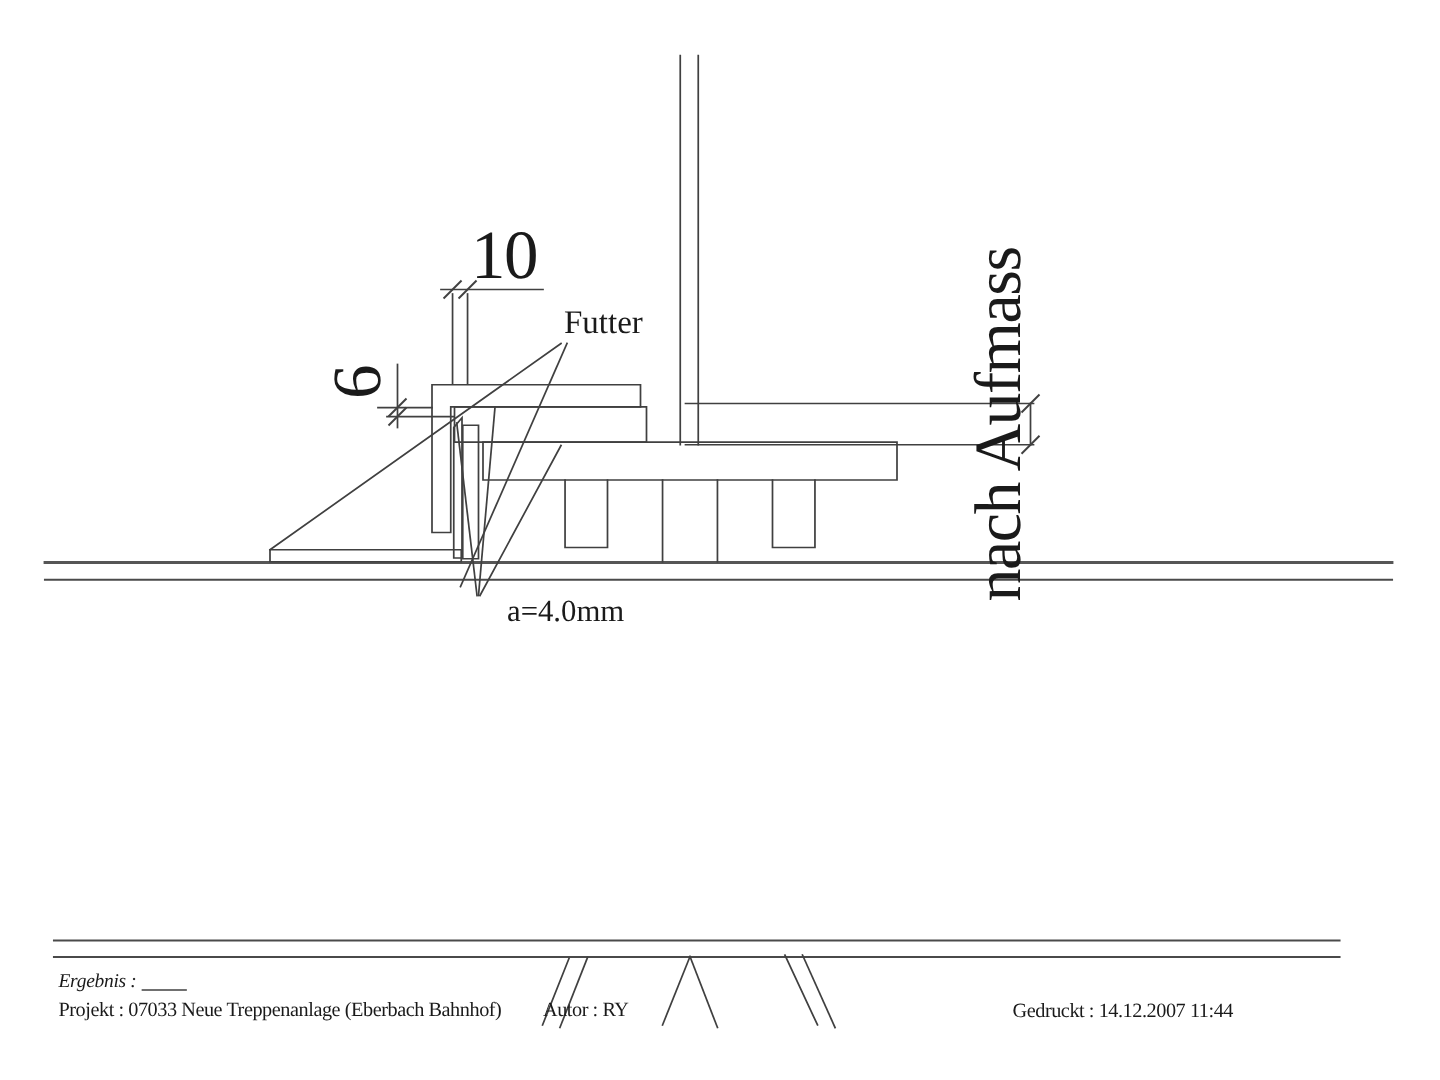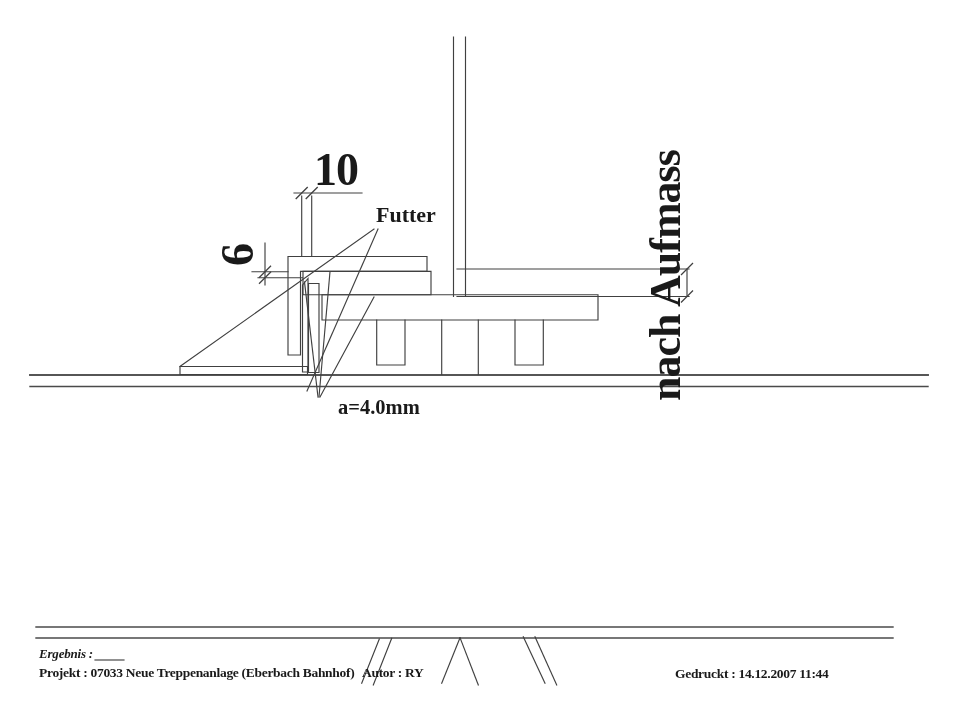--- a/index.html
+++ b/index.html
@@ -1,21 +1,21 @@
 <!DOCTYPE html>
 <html style="--line: #404040; --text: #1a1a1a; --bg: #ffffff;"><head>
 <meta charset="utf-8">
 <style>
   :root{
     --line:#404040;
     --text:#1a1a1a;
     --bg:#ffffff;
   }
   html,body{margin:0;padding:0;width:960px;height:720px;background:var(--bg);overflow:hidden;}
-  .stage{position:relative;width:960px;height:596px;background:var(--bg);font-weight:bold;}
+  .stage{position:relative;width:960px;height:596px;background:var(--bg);}
   svg{position:absolute;left:0;top:0;}
   .ln{stroke:var(--line);stroke-width:1.15;fill:none;stroke-linecap:square;}
   .ln-thick{stroke:#565656;stroke-width:1.9;fill:none;stroke-linecap:square;}
   .ln-mid{stroke:#4a4a4a;stroke-width:1.4;fill:none;stroke-linecap:square;}
   .tick{stroke:var(--line);stroke-width:1.3;}
   text{fill:var(--text);font-family:"Liberation Serif","DejaVu Serif",serif;}
   .dim-big{font-size:46px;letter-spacing:-1px;}
   .lbl{font-size:22px;}
   .weld{font-size:20.5px;}
   .aufmass{font-size:44px;letter-spacing:-1px;}

